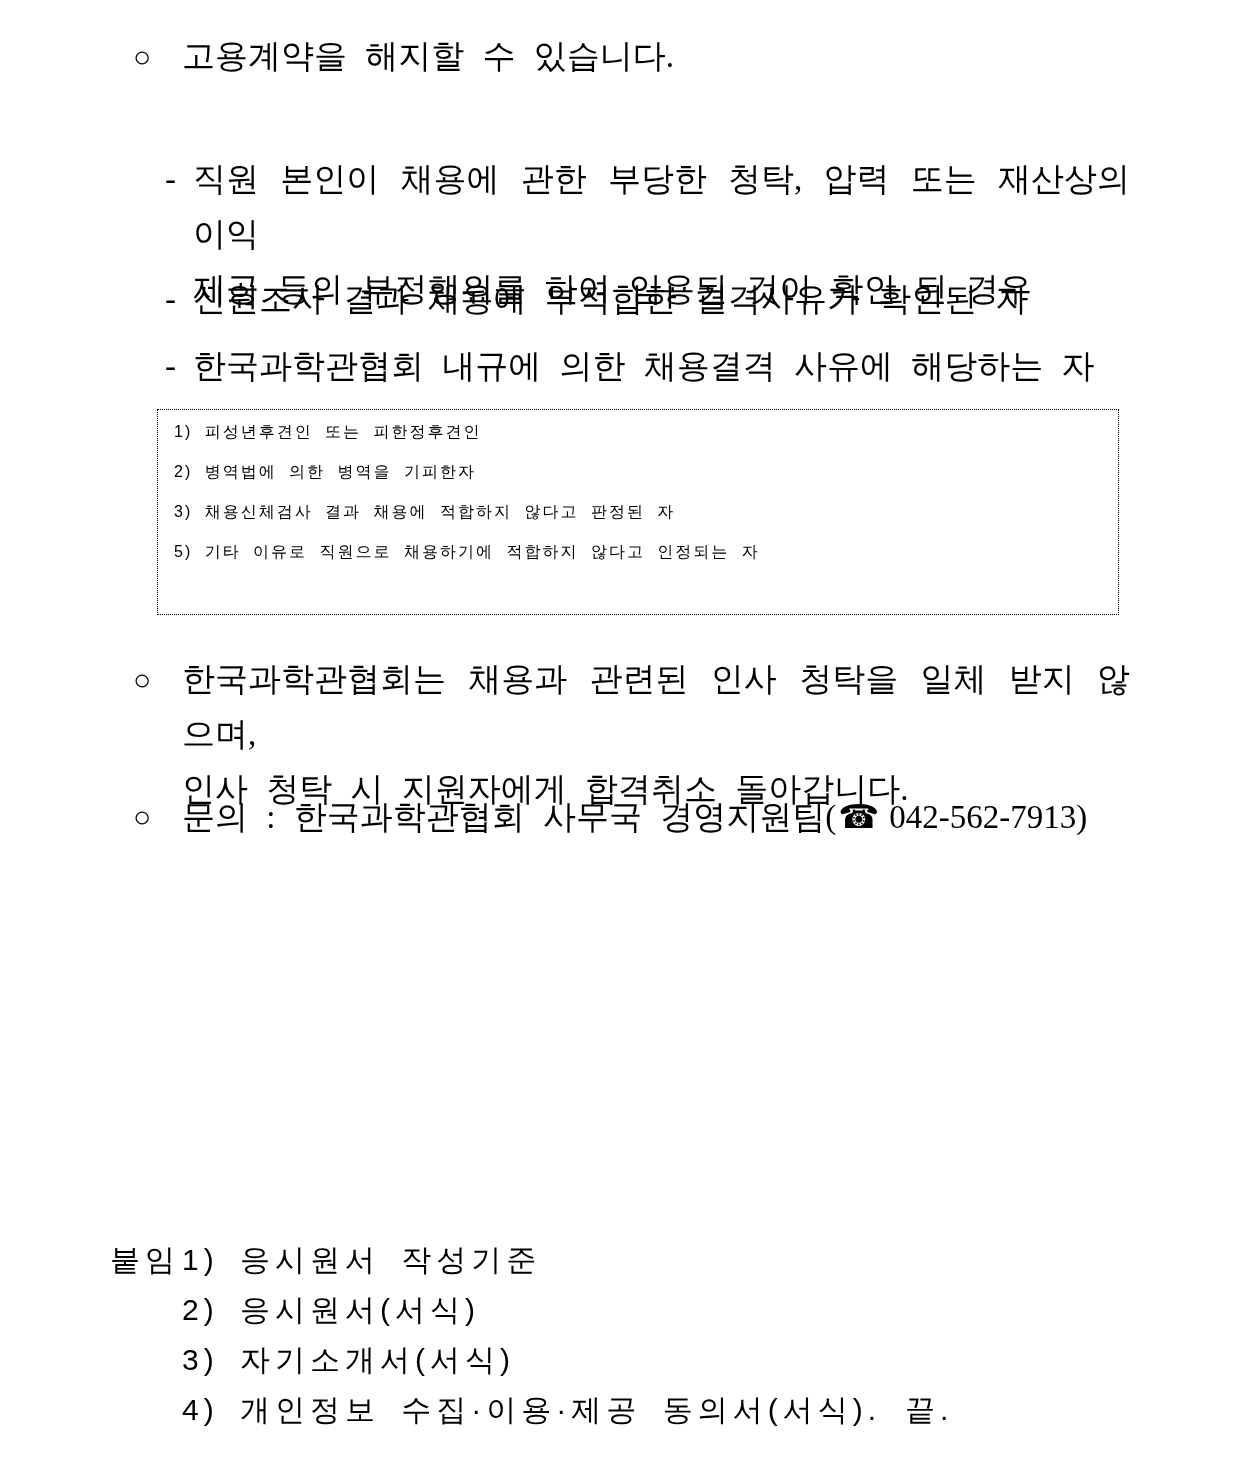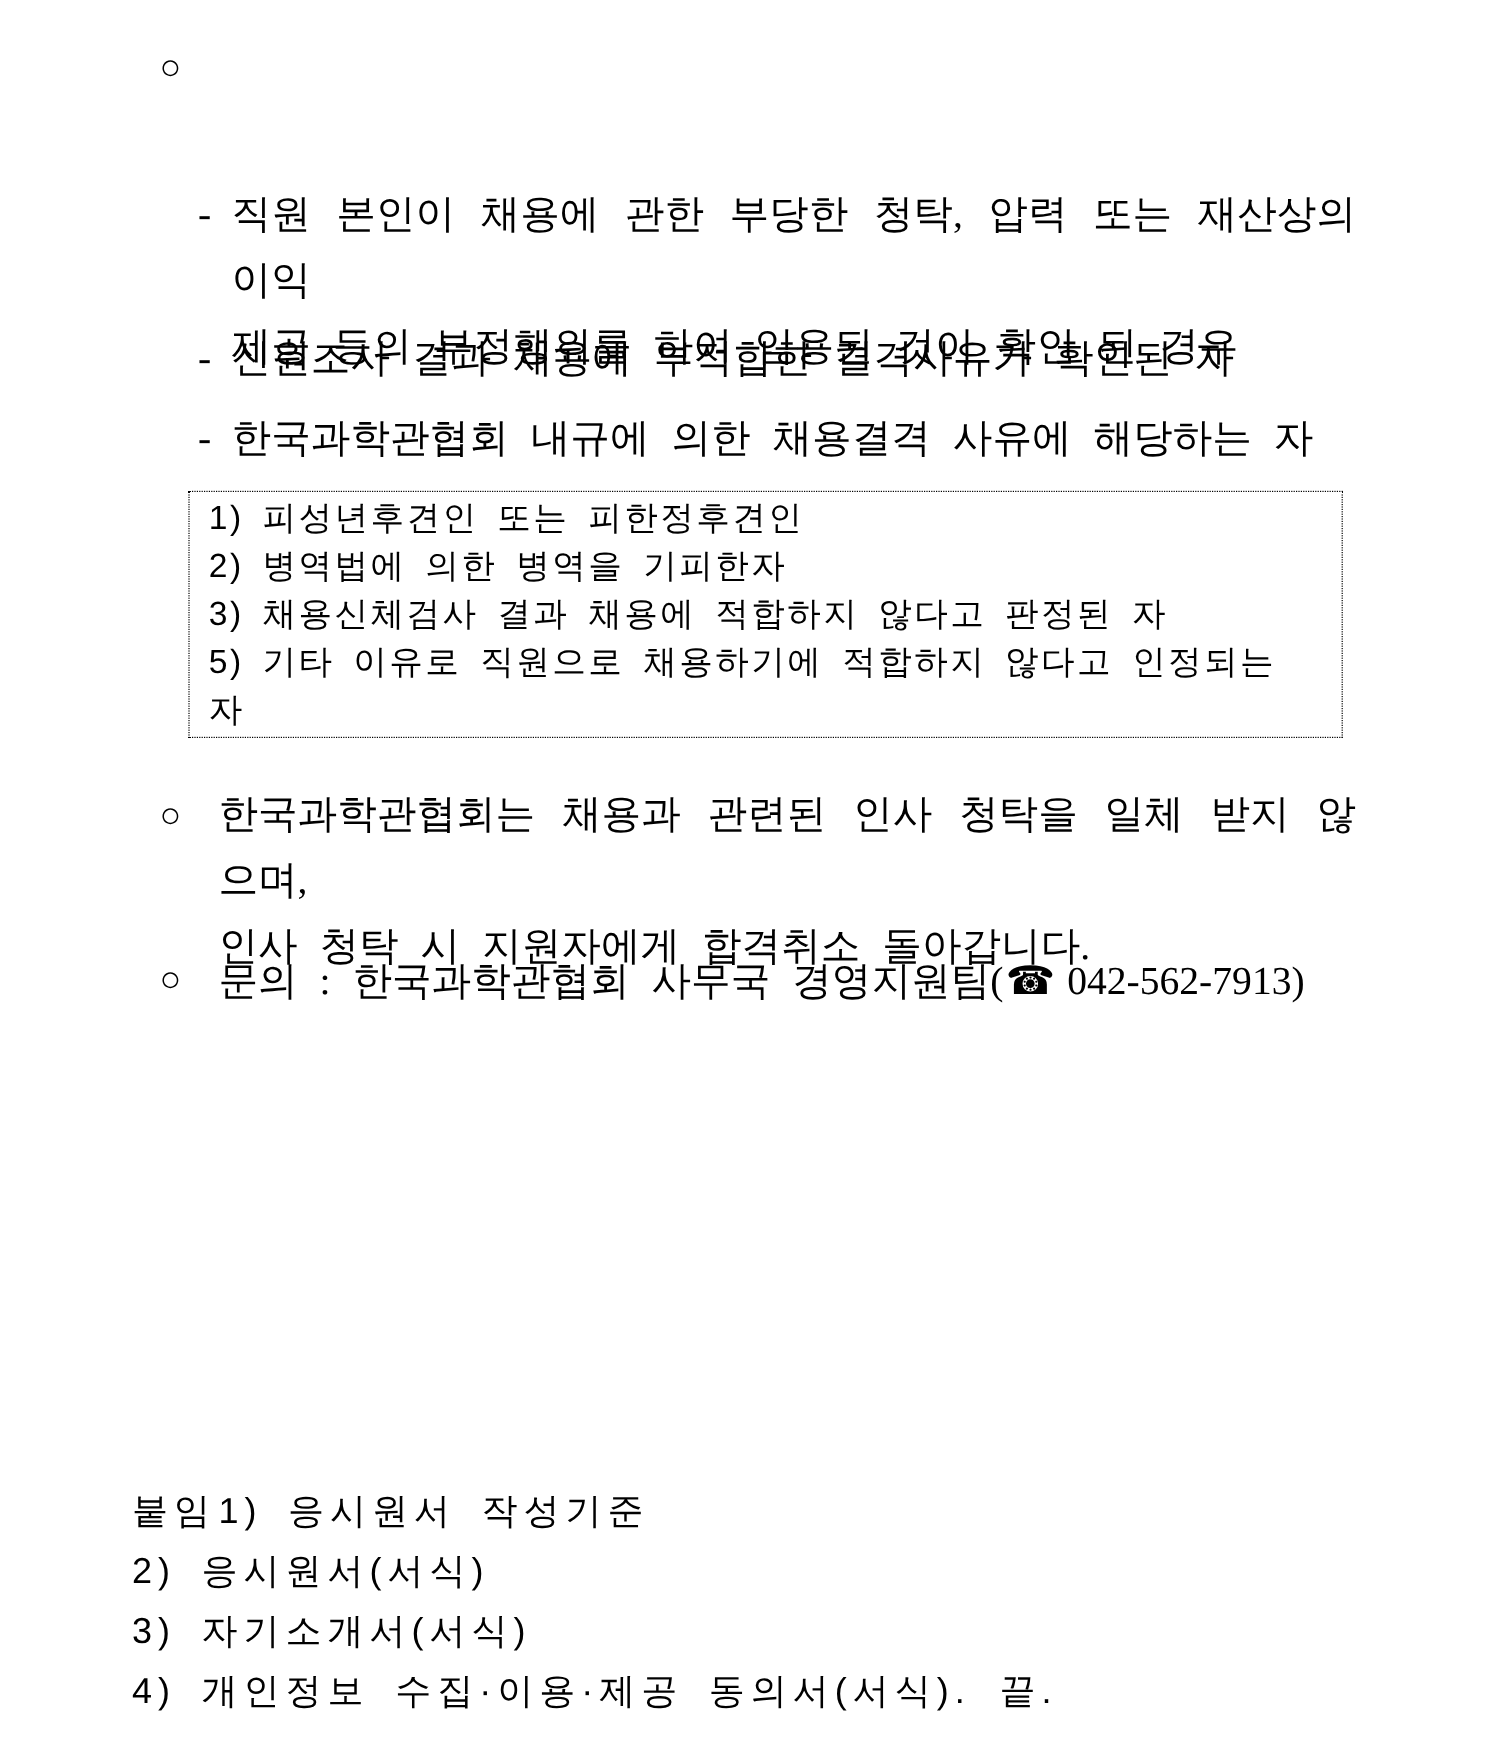--- a/index.html
+++ b/index.html
@@ -41,21 +41,21 @@
   .dq-box {
     position: absolute;
     left: 157px;
     top: 409px;
     width: 962px;
     height: 206px;
     box-sizing: border-box;
     border: 1px dotted #000000;
     padding: 2px 14px 0 16px;
     font-family: "Liberation Sans", "DejaVu Sans", sans-serif;
-    font-size: 28px;
+    font-size: 16px;
     line-height: 40px;
     letter-spacing: 2px;
     word-spacing: 6px;
     overflow: hidden;
   }
   .dq-item { display: block; }
 
   
   .phone-icon {
     font-family: "DejaVu Sans", sans-serif;
@@ -68,31 +68,32 @@
     left: 110px;
     top: 1235px;
     font-family: "Liberation Sans", "DejaVu Sans", sans-serif;
     font-size: 30px;
     line-height: 50px;
     letter-spacing: 5px;
     word-spacing: 8px;
   }
   .attach-row { display: flex; align-items: flex-end; }
   .attach-label { flex: 0 0 72px; }
-  .attach-indent { }
+  .attach-indent { margin-left: 72px; }
   .end-mark { margin-left: 24px; }
 </style>
 </head>
 <body>
 
 <div class="page">
 
   <div class="para p1">
     <span class="marker circle-m">○</span>
     <span class="ptxt">
+      <span class="line">고용계약을 해지할 수 있습니다.</span>
     </span>
   </div>
 
   <div class="para p2">
     <span class="marker dash-m">-</span>
     <span class="ptxt">
       <span class="line full">직원 본인이 채용에 관한 부당한 청탁, 압력 또는 재산상의 이익</span>
       <span class="line">제공 등의 부정행위를 하여 임용된 것이 확인 된 경우</span>
     </span>
   </div>

